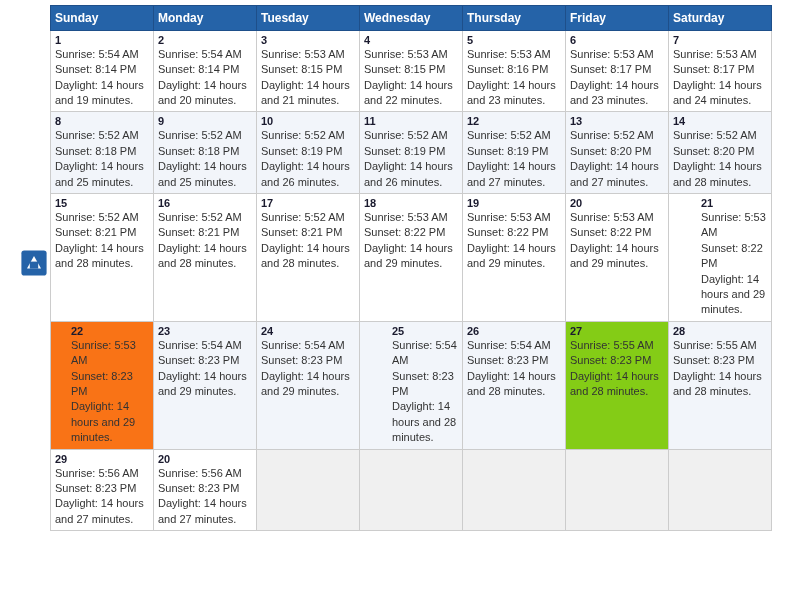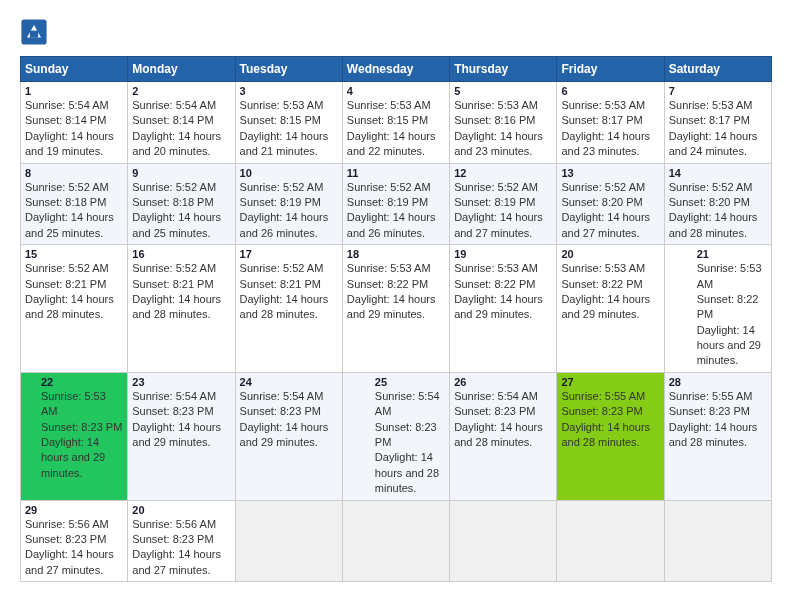--- a/index.html
+++ b/index.html
@@ -8,21 +8,22 @@
       height: 612px;
       font-family: Arial, sans-serif;
       background: #fff;
       overflow: hidden;
     }
     .page {
       width: 792px;
       height: 532px;
       padding: 18px 20px 14px 20px;
       display: flex;
-      flex-direction: column;
+      flex-direction: row;
+      align-items: center;
     }
     .header {
       display: flex;
       justify-content: space-between;
       align-items: flex-start;
       margin-bottom: 10px;
     }
     .logo {
       display: flex;
       align-items: center;
@@ -221,21 +222,21 @@
           <td style="background: rgb(255, 255, 255);">
           <span class="day-num">20</span>
           <span class="day-info">Sunrise: 5:53 AM<br>Sunset: 8:22 PM<br>Daylight: 14 hours and 29 minutes.</span>
         </td>
           <td style="background: rgb(255, 255, 255); padding-left: 32px;">
           <span class="day-num">21</span>
           <span class="day-info">Sunrise: 5:53 AM<br>Sunset: 8:22 PM<br>Daylight: 14 hours and 29 minutes.</span>
         </td>
         </tr>
         <tr>
-          <td style="background: #22c55e; padding-left: 20px;">
+          <td style="background: #f97316; padding-left: 20px;">
           <span class="day-num">22</span>
           <span class="day-info">Sunrise: 5:53 AM<br>Sunset: 8:23 PM<br>Daylight: 14 hours and 29 minutes.</span>
         </td>
           <td style="background: rgb(242, 245, 250);">
           <span class="day-num">23</span>
           <span class="day-info">Sunrise: 5:54 AM<br>Sunset: 8:23 PM<br>Daylight: 14 hours and 29 minutes.</span>
         </td>
           <td style="background: rgb(242, 245, 250);">
           <span class="day-num">24</span>
           <span class="day-info">Sunrise: 5:54 AM<br>Sunset: 8:23 PM<br>Daylight: 14 hours and 29 minutes.</span>

